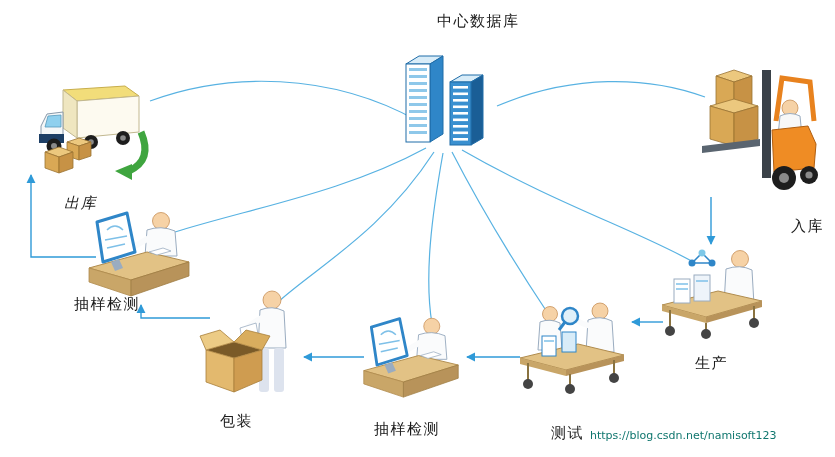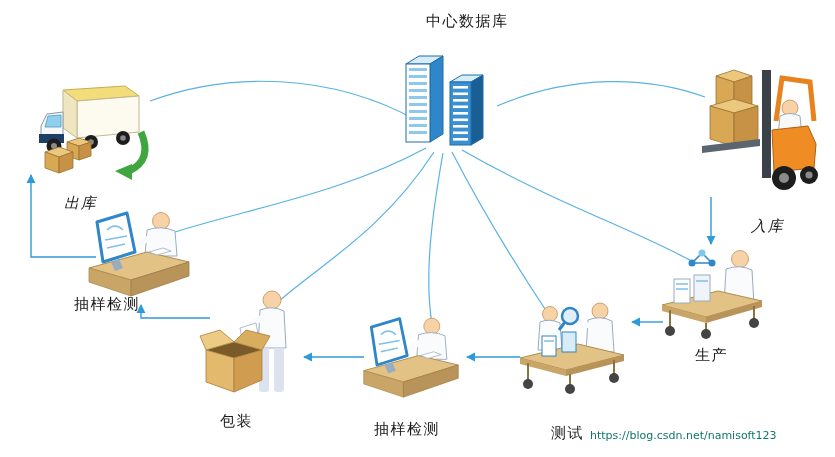--- a/index.html
+++ b/index.html
@@ -218,24 +218,24 @@
       <line x1="96" y1="63" x2="96" y2="76" stroke="#8a7340" stroke-width="2"></line>
         <circle cx="96" cy="80" r="5" fill="#444444"></circle>
       <rect x="16" y="36" width="16" height="24" fill="#ffffff" stroke="#9aacc0" stroke-width="1"></rect>
       <line x1="18" y1="41" x2="30" y2="41" stroke="#7ec0e8" stroke-width="1.5"></line>
       <line x1="18" y1="46" x2="30" y2="46" stroke="#7ec0e8" stroke-width="1.5"></line>
       <rect x="36" y="32" width="16" height="26" fill="#eef4fa" stroke="#9aacc0" stroke-width="1"></rect>
       <line x1="38" y1="38" x2="50" y2="38" stroke="#7ec0e8" stroke-width="1.5"></line>
     </svg>
   </div>
 
-  <div class="label" style="left:426px;top:12px;">中心数据库</div>
+  <div class="label" style="left:437px;top:12px;">中心数据库</div>
   <div class="label" style="left:64px;top:194px;font-style:italic;">出库</div>
-  <div class="label" style="left:751px;top:217px;font-style:italic;">入库</div>
+  <div class="label" style="left:791px;top:217px;">入库</div>
   <div class="label" style="left:74px;top:295px;">抽样检测</div>
   <div class="label" style="left:220px;top:412px;">包装</div>
   <div class="label" style="left:374px;top:420px;">抽样检测</div>
   <div class="label" style="left:551px;top:424px;">测试</div>
-  <div class="label" style="left:695px;top:346px;">生产</div>
+  <div class="label" style="left:695px;top:354px;">生产</div>
 
   <div class="watermark" style="left:590px;top:429px;">https://blog.csdn.net/namisoft123</div>
 
 </div>
 
 </body></html>

